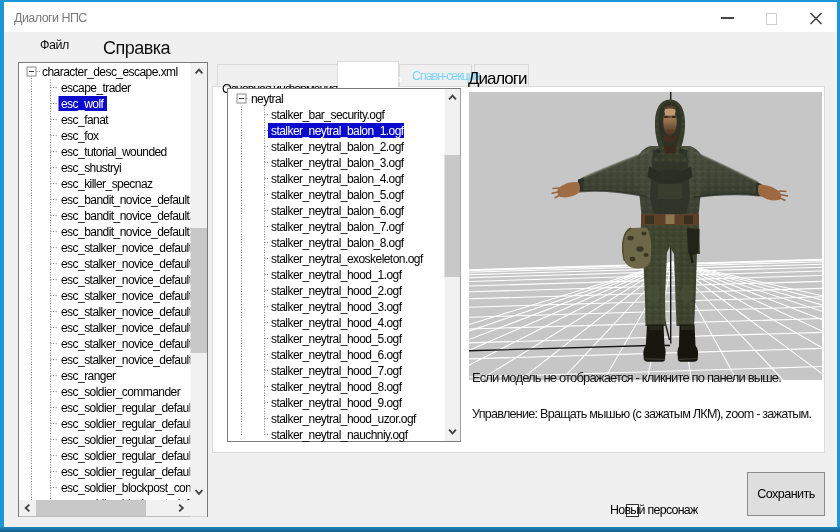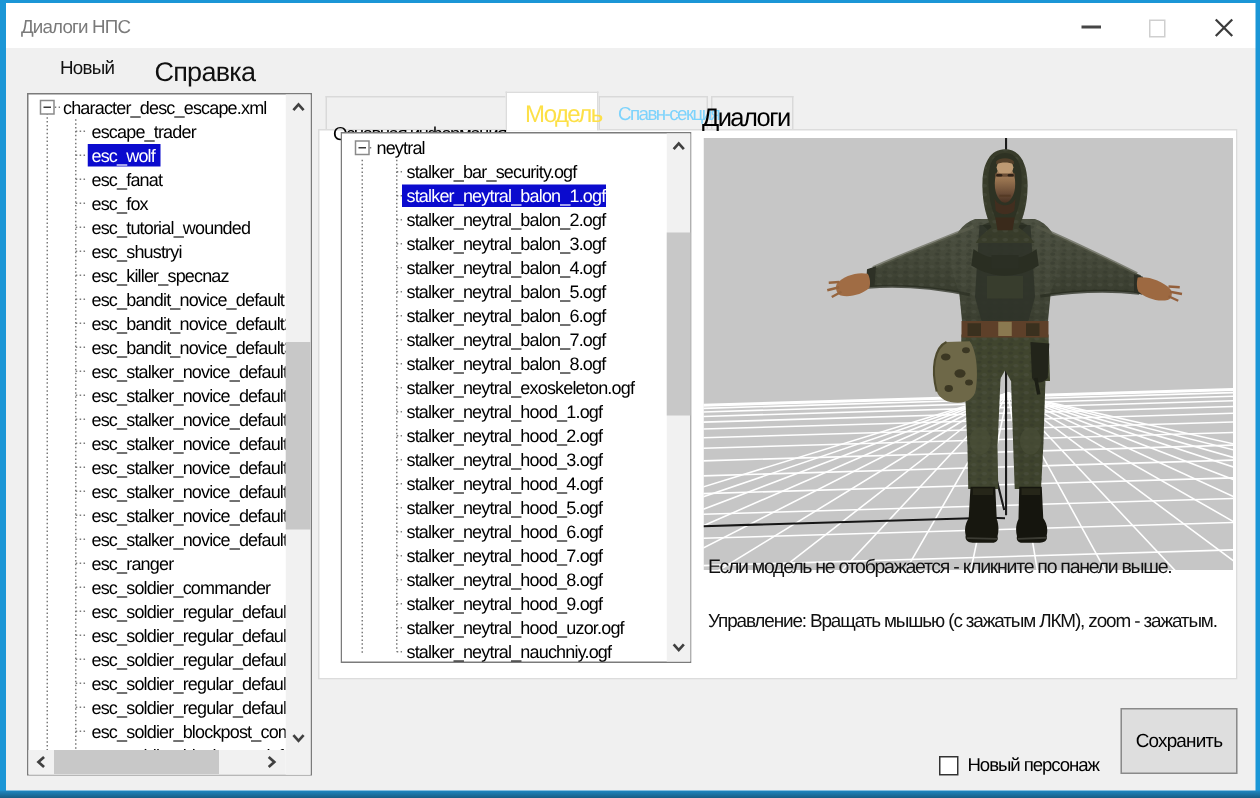--- a/index.html
+++ b/index.html
@@ -7,21 +7,21 @@
 <div class="abs" style="left:0;top:0;width:840px;height:532px;background:#1b96d6"></div>
 <div class="abs" style="left:0;top:527px;width:840px;height:5px;background:linear-gradient(#1e88c2,#175d84)"></div>
 <div class="abs" style="left:4px;top:2px;width:833px;height:30px;background:#ffffff"></div>
 <div class="abs" style="left:14px;top:11px;font-size:12.5px;letter-spacing:-0.55px;color:#7a7a7a">Диалоги НПС</div>
 <div class="abs" style="left:721px;top:16.5px;width:13px;height:2px;background:#464646"></div>
 <div class="abs" style="left:765.5px;top:13px;width:9.5px;height:9.5px;border:1.6px solid #cfcfcf"></div>
 <svg class="abs" style="left:809px;top:12px" width="14" height="13" viewBox="0 0 14 13">
     <path d="M1.5 1 L12.5 12 M12.5 1 L1.5 12" stroke="#3d3d3d" stroke-width="1.5"></path>
   </svg>
 <div class="abs" style="left:4px;top:32px;width:833px;height:495px;background:#f0f0f0"></div>
-<div class="abs" style="left:40px;top:37.5px;font-size:12.5px;letter-spacing:-0.5px;color:#101010">Новый</div>
+<div class="abs" style="left:40px;top:37.5px;font-size:12.5px;letter-spacing:-0.5px;color:#101010">Файл</div>
 <div class="abs" style="left:103px;top:37.5px;font-size:18px;letter-spacing:-0.5px;color:#101010">Справка</div>
 <svg style="position:absolute;left:18px;top:61.5px" width="190" height="455.5" viewBox="0 0 190 455.5">
     <rect x="0.5" y="0.5" width="189" height="454.5" fill="#fff" stroke="#7b7b7b"></rect>
     <clipPath id="ltc">
       <rect x="1" y="1" width="171.5" height="437"></rect>
     </clipPath>
     <g clip-path="url(#ltc)">
       <line x1="13.5" y1="13.5" x2="13.5" y2="455.5" stroke="#7a7a7a" stroke-width="1" stroke-dasharray="1 1.6"></line>
       <line x1="32.5" y1="17.5" x2="32.5" y2="441.5" stroke="#7a7a7a" stroke-width="1" stroke-dasharray="1 1.6"></line>
       <line x1="18.5" y1="9.5" x2="22" y2="9.5" stroke="#7a7a7a" stroke-width="1" stroke-dasharray="1 1.6"></line>
@@ -92,21 +92,21 @@
     <rect x="18" y="438.0" width="110" height="16" fill="#c8c8c8"></rect>
     <path d="M11.370000000000001 442.6 L7.63 446.0 L11.370000000000001 449.4" fill="none" stroke="#404040" stroke-width="1.8"></path>
     <path d="M161.13 442.6 L164.87 446.0 L161.13 449.4" fill="none" stroke="#404040" stroke-width="1.8"></path>
   </svg>
 <div class="abs" style="left:212px;top:86px;width:613px;height:367px;background:#fff;border:1px solid #dcdcdc;box-sizing:border-box"></div>
 <div class="abs" style="left:217px;top:64px;width:122px;height:22px;background:#f0f0f0;border:1px solid #d9d9d9;border-bottom:none;box-sizing:border-box"></div>
 <div class="abs" style="left:399px;top:64px;width:73px;height:22px;background:#f0f0f0;border:1px solid #d9d9d9;border-bottom:none;box-sizing:border-box"></div>
 <div class="abs" style="left:474px;top:64px;width:55px;height:22px;background:#f0f0f0;border:1px solid #d9d9d9;border-bottom:none;box-sizing:border-box"></div>
 <div class="abs" style="left:337px;top:61px;width:62px;height:26px;background:#fff;border:1px solid #dcdcdc;border-bottom:none;box-sizing:border-box"></div>
 <div class="abs" style="left:222px;top:82px;font-size:12.5px;letter-spacing:-1.05px;color:#000">Основная информация</div>
-<div class="abs" style="left:350px;top:68px;font-size:16px;letter-spacing:-1.05px;color:#fde047">Модель</div>
+<div class="abs" style="left:350px;top:68px;font-size:16px;letter-spacing:-1.05px;color:#ffffff">Модель</div>
 <div class="abs" style="left:412px;top:69px;font-size:12.5px;letter-spacing:-1.05px;color:#7dd3fc">Спавн-секция</div>
 <div class="abs" style="left:468px;top:69px;font-size:17px;letter-spacing:-1.05px;color:#000">Диалоги</div>
 <svg style="position:absolute;left:227px;top:88px" width="234" height="354" viewBox="0 0 234 354">
     <rect x="0.5" y="0.5" width="233" height="353" fill="#fff" stroke="#7b7b7b"></rect>
     <line x1="14.5" y1="18.5" x2="14.5" y2="348" stroke="#7a7a7a" stroke-width="1" stroke-dasharray="1 1.6"></line>
     <line x1="37.5" y1="18.5" x2="37.5" y2="346.5" stroke="#7a7a7a" stroke-width="1" stroke-dasharray="1 1.6"></line>
     <rect x="10.0" y="6.0" width="9" height="9" fill="#fff" stroke="#8a8a8a"></rect>
     <line x1="12.0" y1="10.5" x2="17.0" y2="10.5" stroke="#3a3a3a" stroke-width="1"></line>
     <line x1="19.5" y1="10.5" x2="22" y2="10.5" stroke="#7a7a7a" stroke-width="1" stroke-dasharray="1 1.6"></line>
     <text x="24" y="14.7" style="font-family:'Liberation Sans',sans-serif;font-size:12px;letter-spacing:-0.55px" fill="#000">neytral</text>
@@ -282,13 +282,13 @@
     <ellipse cx="687" cy="294" rx="7" ry="9" fill="#4b5038" opacity="0.6"></ellipse>
     <path d="M647 324.5 L663.5 324.5 L664.5 346 C665.8 349.5 666 354 665 357.5 C665.5 359.5 665 361.3 662.5 361.8 L648.5 361.8 C645 361.8 643.2 359.8 643.8 357 C642.5 351.5 644.3 348 645.8 345.5 Z" fill="#17170f"></path>
     <path d="M679.5 324.5 L694.5 324.5 L695.5 345.5 C697.2 348 699 351.5 697.8 357 C698.5 359.8 696.8 361.8 693.2 361.8 L680.5 361.8 C678.2 361.3 677.5 359.5 678 357.5 C677 354 677.2 349.5 679 346 Z" fill="#15150e"></path>
     <path d="M644.5 358.8 L665 359.3 M678.5 359.3 L698 358.5" stroke="#3c3c34" stroke-width="1.2"></path>
     <path d="M648.5 325.5 L662 325.5 L662 330 L648.5 330 Z" fill="#262619"></path>
     <path d="M681 325.5 L693.5 325.5 L693.5 330 L681 330 Z" fill="#262619"></path>
   </svg>
 <div class="abs" style="left:472px;top:370px;font-size:13px;letter-spacing:-0.85px;color:#101010">Если модель не отображается - кликните по панели выше.</div>
 <div class="abs" style="left:472px;top:407px;font-size:12.6px;letter-spacing:-0.75px;color:#101010">Управление: Вращать мышью (с зажатым ЛКМ), zoom - зажатым.</div>
 <div class="abs" style="left:626px;top:504px;width:13px;height:13px;background:#fff;border:1.6px solid #333;box-sizing:border-box"></div>
-<div class="abs" style="left:645px;top:503px;font-size:12.4px;letter-spacing:-0.7px;color:#000">Новый персонаж</div>
+<div class="abs" style="left:610px;top:503px;font-size:12.4px;letter-spacing:-0.7px;color:#000">Новый персонаж</div>
 <div class="abs" style="left:747px;top:472px;width:78px;height:44px;background:#dedede;border:1px solid #8a8a8a;box-sizing:border-box;text-align:center;line-height:42px;font-size:12.6px;letter-spacing:-0.55px;color:#000">Сохранить</div>
 </body></html>

